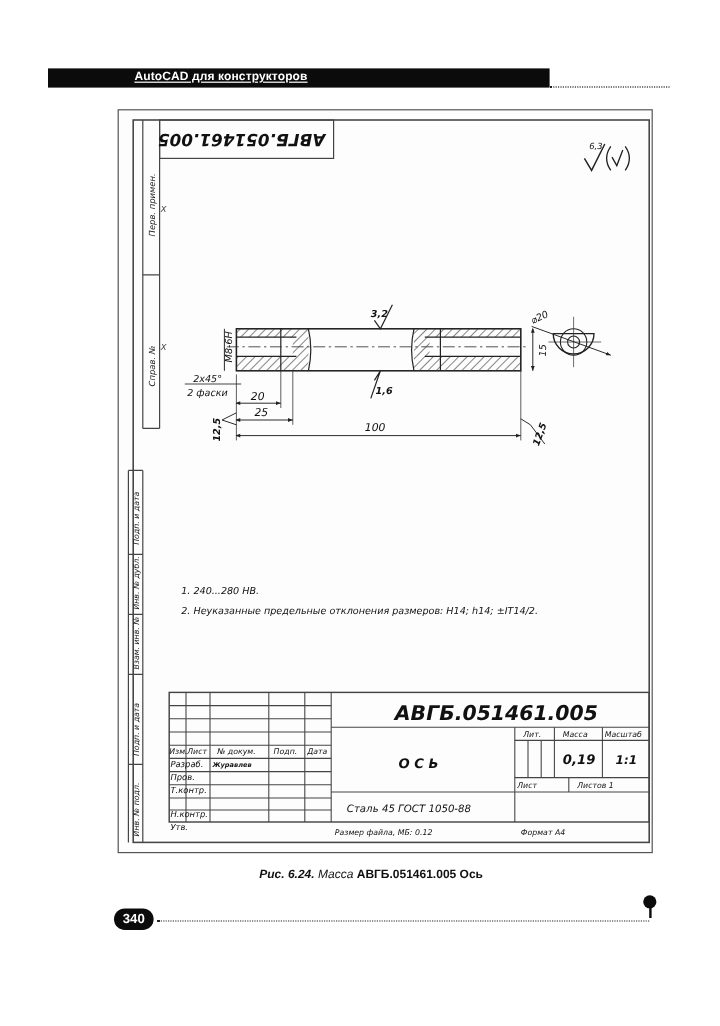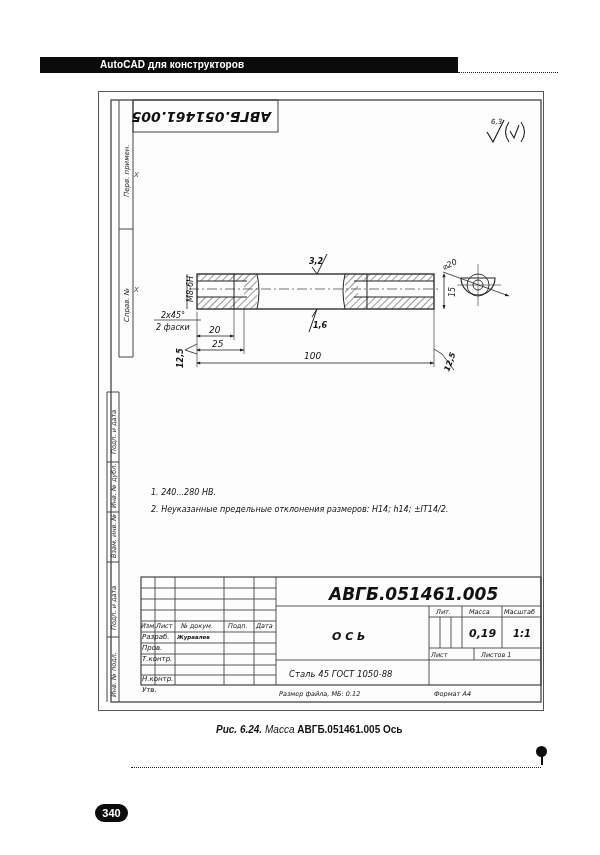--- a/index.html
+++ b/index.html
@@ -1,21 +1,21 @@
 <!DOCTYPE html>
 <html><head>
 <meta charset="utf-8">
 <style>
   html, body { margin: 0; padding: 0; background: #fff; }
   body { width: 600px; height: 855px; position: relative; overflow: hidden; font-family: "Liberation Sans", sans-serif; color: #111; }
   .header-bar { position: absolute; left: 40px; top: 57px; width: 418px; height: 16px; background: #0b0b0b; }
-  .header-title { position: absolute; left: 100px; top: 59px; color: #fff; font-weight: bold; font-size: 10px; font-family: "Liberation Sans", sans-serif; letter-spacing: 0.1px; }
+  .header-title { position: absolute; left: 112px; top: 59px; color: #fff; font-weight: bold; font-size: 10px; font-family: "Liberation Sans", sans-serif; letter-spacing: 0.1px; text-decoration: underline; }
   .header-dots { position: absolute; left: 458px; top: 72px; width: 100px; border-top: 1.5px dotted #222; }
   .sheet { position: absolute; left: 98px; top: 91px; width: 446px; height: 620px; border: 1.5px solid #555; box-sizing: border-box; background: #fdfdfd; }
-  .footer-num { position: absolute; left: 95px; top: 757px; width: 33px; height: 18px; background: #0b0b0b; color: #fff; font-weight: bold; font-size: 11px; border-radius: 9px; text-align: center; line-height: 18px; margin-top: 47px; }
+  .footer-num { position: absolute; left: 95px; top: 757px; width: 33px; height: 18px; background: #0b0b0b; color: #fff; font-weight: bold; font-size: 11px; border-radius: 9px; text-align: center; line-height: 18px; }
   .footer-dots { position: absolute; left: 131px; top: 767px; width: 410px; border-top: 1.5px dotted #222; }
   .footer-bullet { position: absolute; left: 536px; top: 746px; width: 11px; height: 11px; border-radius: 50%; background: #0b0b0b; }
   .footer-bullet-stem { position: absolute; left: 541px; top: 755px; width: 1.5px; height: 10px; background: #0b0b0b; }
   .caption { position: absolute; left: 216px; top: 724px; font-size: 10px; font-family: "Liberation Sans", sans-serif; }
   .caption b { font-weight: bold; }
   .caption .ital { font-style: italic; }
   svg text { font-family: "DejaVu Sans", sans-serif; font-style: italic; }
 </style>
 </head>
 <body>

